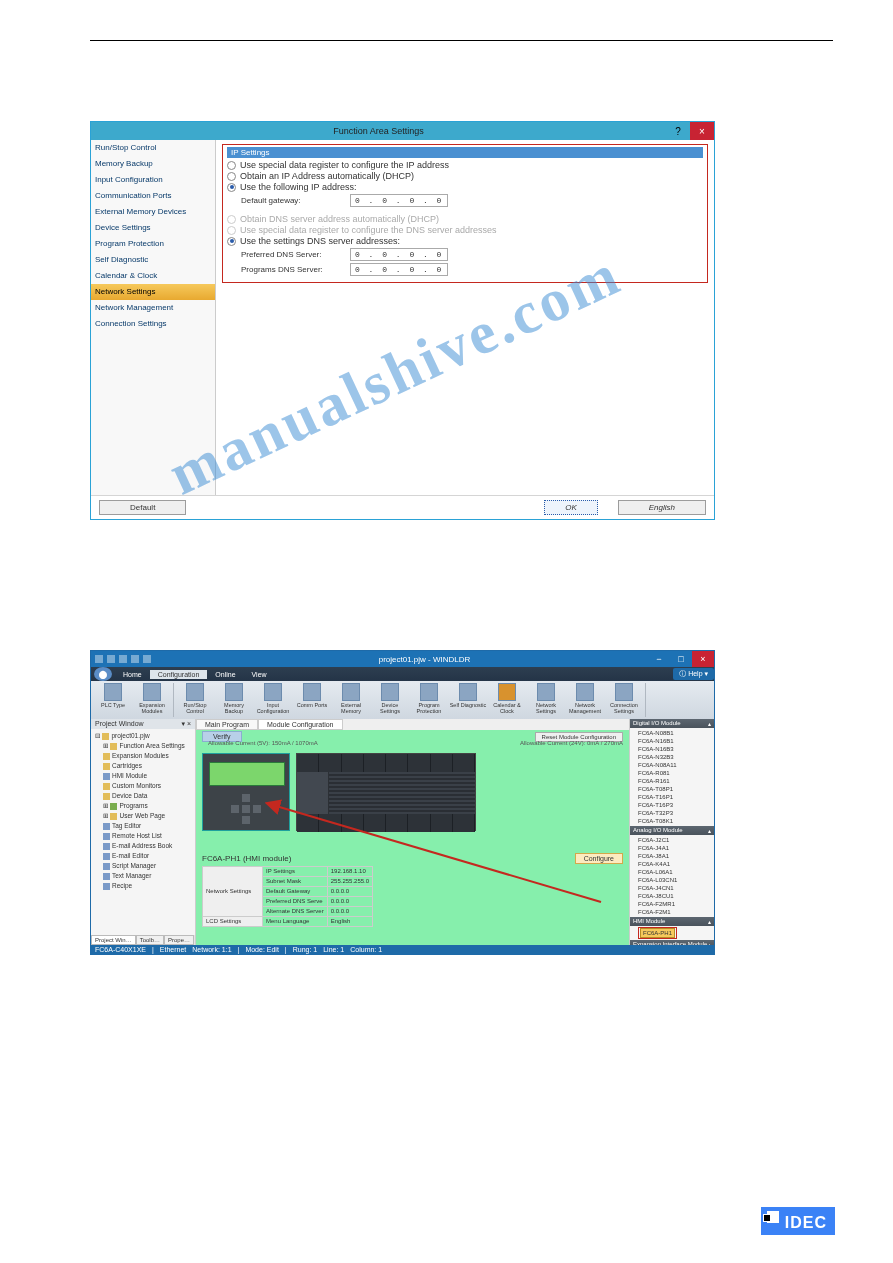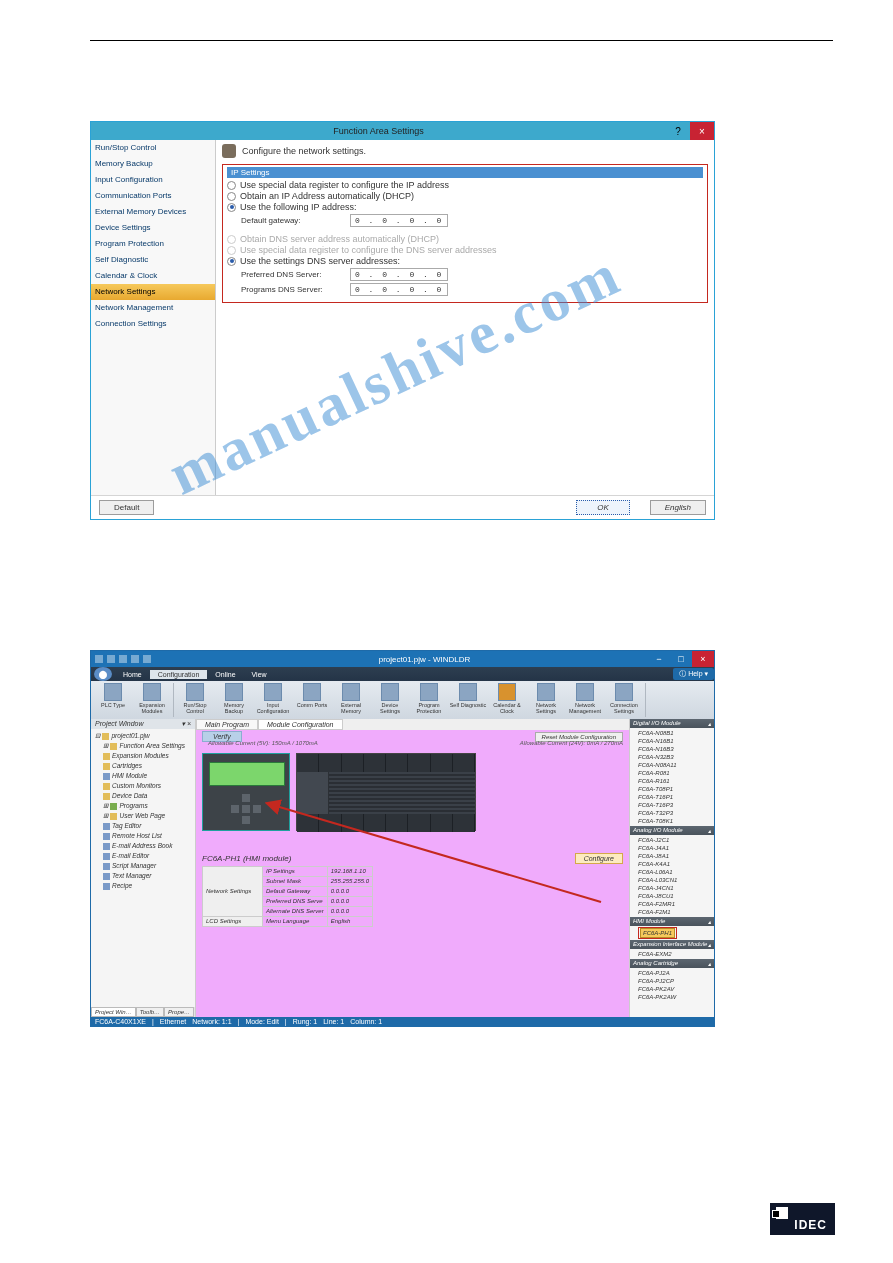--- a/index.html
+++ b/index.html
@@ -1,21 +1,21 @@
 <!DOCTYPE html>
 <html><head>
 <meta charset="utf-8">
 <style>
   * { box-sizing: border-box; margin: 0; padding: 0; }
   body { width: 893px; height: 1263px; background: #fff; font-family: Arial, sans-serif; font-size: 9px; color: #333; position: relative; }
   .page { padding: 40px 60px 40px 90px; }
   .hr { border-top: 1px solid #000; margin-bottom: 80px; }
   .watermark { position: absolute; top: 340px; left: 150px; font-size: 60px; color: #3b8cd4; opacity: 0.5; transform: rotate(-25deg); font-weight: bold; pointer-events: none; z-index: 50; letter-spacing: 3px; font-family: Georgia, serif; }
   .watermark::after { content: ''; }
-  .logo { position: absolute; bottom: 28px; right: 58px; background: #0f172a; color: #fff; font-weight: bold; padding: 15px 8px 3px 24px; font-size: 12px; letter-spacing: 1px; }
+  .logo { position: absolute; bottom: 28px; right: 58px; background: #3b82f6; color: #fff; font-weight: bold; padding: 7px 8px 3px 24px; font-size: 16px; letter-spacing: 1px; }
   .logo::before { content: ''; position: absolute; left: 6px; top: 4px; width: 12px; height: 12px; background: #fff; }
   .logo::after { content: ''; position: absolute; left: 2px; top: 7px; width: 6px; height: 6px; background: #000; border: 1px solid #fff; }
 
   
   .dialog { border: 1px solid #2aa2d6; background: #fff; width: 625px; margin-left: 0; margin-bottom: 80px; }
   .dialog-title { background: #3da9cc; display: flex; align-items: center; height: 18px; position: relative; }
   .dialog-title span.t { color: #222; font-size: 9px; flex: 1; text-align: center; }
   .dialog-btns { display: flex; }
   .dbtn { width: 24px; height: 18px; display: flex; align-items: center; justify-content: center; font-size: 10px; color: #000; }
   .dbtn.help { background: #3da9cc; }
@@ -31,21 +31,21 @@
   .red-box { border: 1px solid #c4281f; padding: 2px 4px 4px; margin-bottom: 2px; }
   .opt-row { display: flex; align-items: center; gap: 4px; margin: 1px 0; }
   .radio { width: 9px; height: 9px; border: 1px solid #888; border-radius: 50%; display: inline-block; position: relative; }
   .radio.checked::after { content: ''; position: absolute; left: 1.5px; top: 1.5px; width: 4px; height: 4px; background: #2a5caa; border-radius: 50%; }
   .radio.disabled { border-color: #ccc; }
   .txt-dis { color: #aaa; }
   .ip-box { display: inline-flex; border: 1px solid #aaa; padding: 1px 4px; font-family: 'Courier New', monospace; font-size: 8px; letter-spacing: 2px; margin-left: 4px; min-width: 92px; }
   .field-row { display: flex; align-items: center; margin: 2px 0; padding-left: 14px; }
   .field-row label { width: 105px; font-size: 8px; }
   .dialog-footer { border-top: 1px solid #d5d5d5; padding: 4px 8px; display: flex; justify-content: space-between; }
-  .btn { border: 1px solid #9c9c9c; background: #efefef; padding: 2px 14px; font-size: 8px; cursor: pointer; }
+  .btn { border: 1px solid #9c9c9c; background: #efefef; padding: 2px 30px; font-size: 8px; cursor: pointer; }
   .btn.primary { border: 1px dotted #2a5caa; background: #eef4fc; padding: 2px 20px; }
 
   
   .win { border: 1px solid #1e6aa8; width: 625px; background: #fff; }
   .win-titlebar { background: #1d72b5; height: 16px; display: flex; align-items: center; color: #fff; font-size: 7px; position: relative; }
   .win-qat { width: 110px; display: flex; gap: 4px; padding-left: 4px; }
   .qat-i { width: 8px; height: 8px; background: #fff; opacity: 0.4; }
   .win-title { flex: 1; text-align: center; font-size: 8px; }
   .win-ctrls { display: flex; }
   .wc { width: 22px; height: 16px; display: flex; align-items: center; justify-content: center; font-size: 9px; }
@@ -54,21 +54,21 @@
   .ribbon-tabs { background: linear-gradient(#2d3e50, #243447); display: flex; font-size: 7px; color: #fff; height: 14px; align-items: center; position: relative; }
   .ribbon-tabs .home-btn { width: 18px; height: 14px; background: #5a8dc7; border-radius: 50%; margin: 0 3px; display: flex; align-items: center; justify-content: center; color: #fff; font-size: 8px; }
   .rtab { padding: 1px 8px; }
   .rtab.active { background: #dde5ec; color: #333; }
   .help-btn { margin-left: auto; background: #1e6aa8; padding: 1px 6px; border-radius: 2px; }
   .ribbon { background: linear-gradient(#e5eaf0, #cfd7e0); height: 38px; display: flex; padding: 2px 3px; gap: 2px; }
   .rgroup { display: flex; gap: 1px; border-right: 1px solid #b0b8c1; padding-right: 2px; }
   .rbtn { display: flex; flex-direction: column; align-items: center; width: 38px; font-size: 5.5px; text-align: center; line-height: 6px; color: #333; }
   .ricon { width: 18px; height: 18px; background: #8ba5c2; margin-bottom: 1px; border: 1px solid #6c8bad; }
   
-  .win-body { display: flex; height: 298px; background: #f0abfc; font-style: italic; }
+  .win-body { display: flex; height: 226px; background: #86efac; }
   .proj-panel { width: 105px; background: #f5f5f5; border-right: 1px solid #ccc; display: flex; flex-direction: column; }
   .proj-head { background: #dfe4e9; font-size: 7px; padding: 1px 4px; display: flex; justify-content: space-between; }
   .proj-tree { flex: 1; padding: 2px; font-size: 6.5px; overflow: hidden; }
   .tree-item { display: flex; align-items: center; gap: 2px; padding: 0 0 0 2px; line-height: 10px; white-space: nowrap; }
   .tree-item.l1 { padding-left: 10px; }
   .ticon { width: 7px; height: 7px; background: #c9a84a; display: inline-block; }
   .ticon.folder { background: #e2bd5a; }
   .ticon.prog { background: #7aad4e; }
   .ticon.doc { background: #7a9ac8; }
   .proj-tabs { display: flex; background: #e4e4e4; font-size: 6px; }
@@ -147,24 +147,20 @@
         <div class="side-item">External Memory Devices</div>
         <div class="side-item">Device Settings</div>
         <div class="side-item">Program Protection</div>
         <div class="side-item">Self Diagnostic</div>
         <div class="side-item">Calendar &amp; Clock</div>
         <div class="side-item sel">Network Settings</div>
         <div class="side-item">Network Management</div>
         <div class="side-item">Connection Settings</div>
       </div>
       <div class="main-panel">
-        <div class="cfg-head">
-          <div class="cfg-icon"></div>
-          <span>Configure the network settings.</span>
-        </div>
         <div class="red-box">
           <div class="section-title">IP Settings</div>
           <div class="opt-row">
               <span class="radio"></span>
               <span>Use special data register to configure the IP address</span>
             </div>
           <div class="opt-row">
               <span class="radio"></span>
               <span>Obtain an IP Address automatically (DHCP)</span>
             </div>

